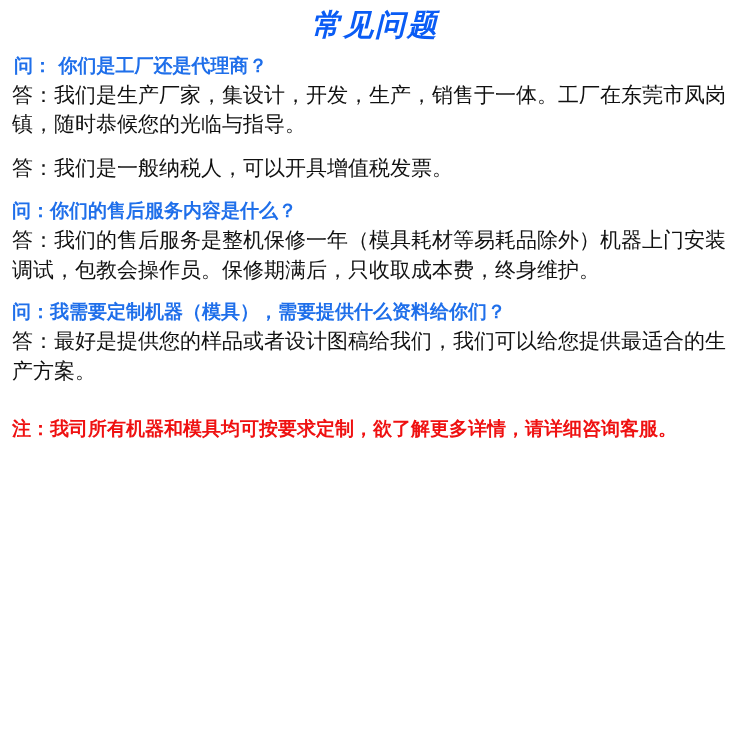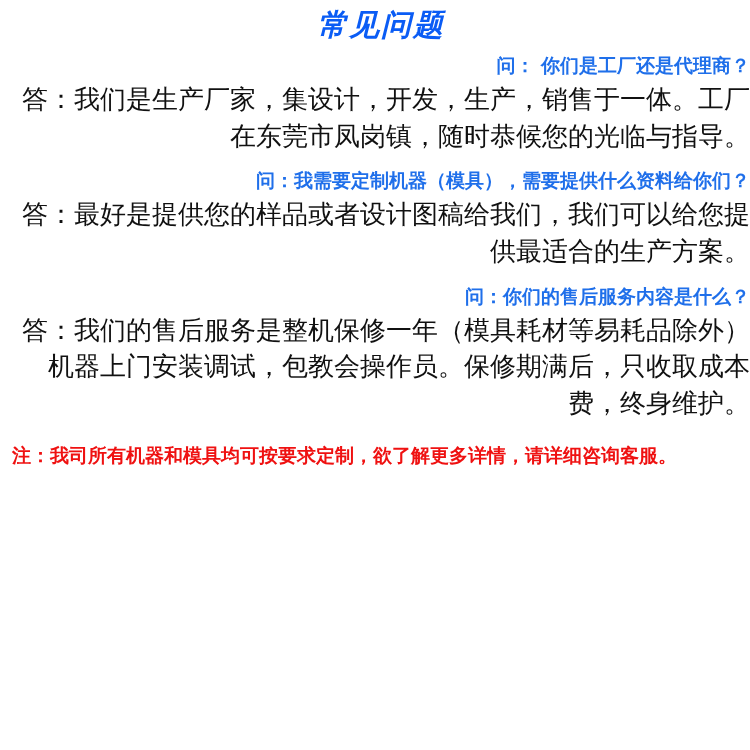--- a/index.html
+++ b/index.html
@@ -10,84 +10,84 @@
     width: 750px;
     height: 750px;
     background: #ffffff;
     font-family: "DejaVu Sans", "Liberation Sans", sans-serif;
     overflow: hidden;
   }
   .page {
     width: 750px;
     height: 588px;
     box-sizing: border-box;
-    padding: 6px 0 0 12px;
+    padding: 6px 12px 0 12px;
     position: relative;
   }
   .title {
     text-align: center;
     color: #0a5cf5;
     font-size: 30px;
     font-weight: bold;
     font-style: italic;
     letter-spacing: 2px;
     margin: 2px 0 12px 0;
     line-height: 1.1;
     font-family: "DejaVu Serif", "Liberation Serif", serif;
   }
   .faq-block {
     margin-bottom: 14px;
-    text-align: right;
   }
   .q {
     color: #1f6fea;
     font-size: 19px;
     font-weight: bold;
     line-height: 1.35;
     margin-bottom: 2px;
     letter-spacing: 0px;
   }
   .a {
     color: #111111;
-    font-size: 26px;
+    font-size: 21px;
     line-height: 1.42;
     letter-spacing: 0px;
   }
   .note {
     color: #ef1111;
     font-size: 19px;
     font-weight: bold;
     line-height: 1.42;
-    margin-top: 20px;
+    margin-top: 28px;
   }
   .indent-q {
     padding-left: 2px;
   }
 </style>
 </head>
 <body>
 
 <div class="page">
 
   <div class="title">常见问题</div>
 
   <div class="faq-block">
     <div class="q indent-q">问：  你们是工厂还是代理商？</div>
     <div class="a">答：我们是生产厂家，集设计，开发，生产，销售于一体。工厂在东莞市凤岗镇，随时恭候您的光临与指导。</div>
   </div>
 
   <div class="faq-block">
+    <div class="a">答：我们是一般纳税人，可以开具增值税发票。</div>
   </div>
 
 
   <div class="faq-block">
-    <div class="q">问：我需要定制机器（模具），需要提供什么资料给你们？</div>
-    <div class="a">答：最好是提供您的样品或者设计图稿给我们，我们可以给您提供最适合的生产方案。</div>
+    <div class="q">问：你们的售后服务内容是什么？</div>
+    <div class="a">答：我们的售后服务是整机保修一年（模具耗材等易耗品除外）机器上门安装调试，包教会操作员。保修期满后，只收取成本费，终身维护。</div>
   </div>
 
   <div class="faq-block">
-    <div class="q">问：你们的售后服务内容是什么？</div>
-    <div class="a">答：我们的售后服务是整机保修一年（模具耗材等易耗品除外）机器上门安装调试，包教会操作员。保修期满后，只收取成本费，终身维护。</div>
+    <div class="q">问：我需要定制机器（模具），需要提供什么资料给你们？</div>
+    <div class="a">答：最好是提供您的样品或者设计图稿给我们，我们可以给您提供最适合的生产方案。</div>
   </div>
 
   <div class="note">注：我司所有机器和模具均可按要求定制，欲了解更多详情，请详细咨询客服。</div>
 
 </div>
 
 </body></html>

